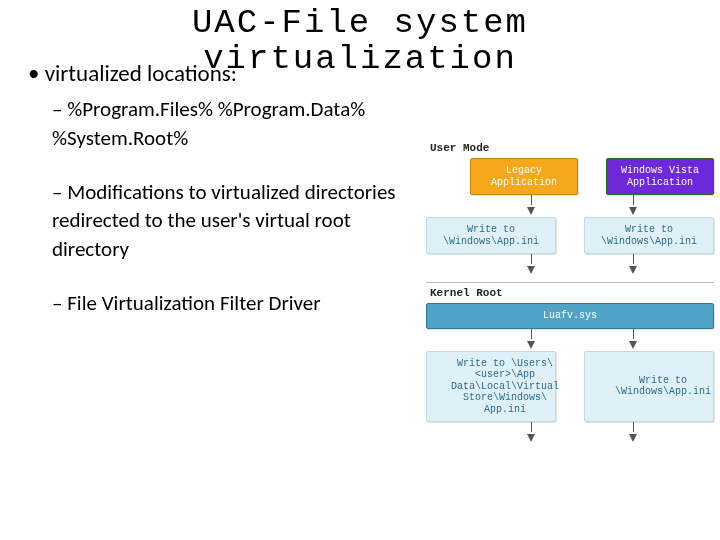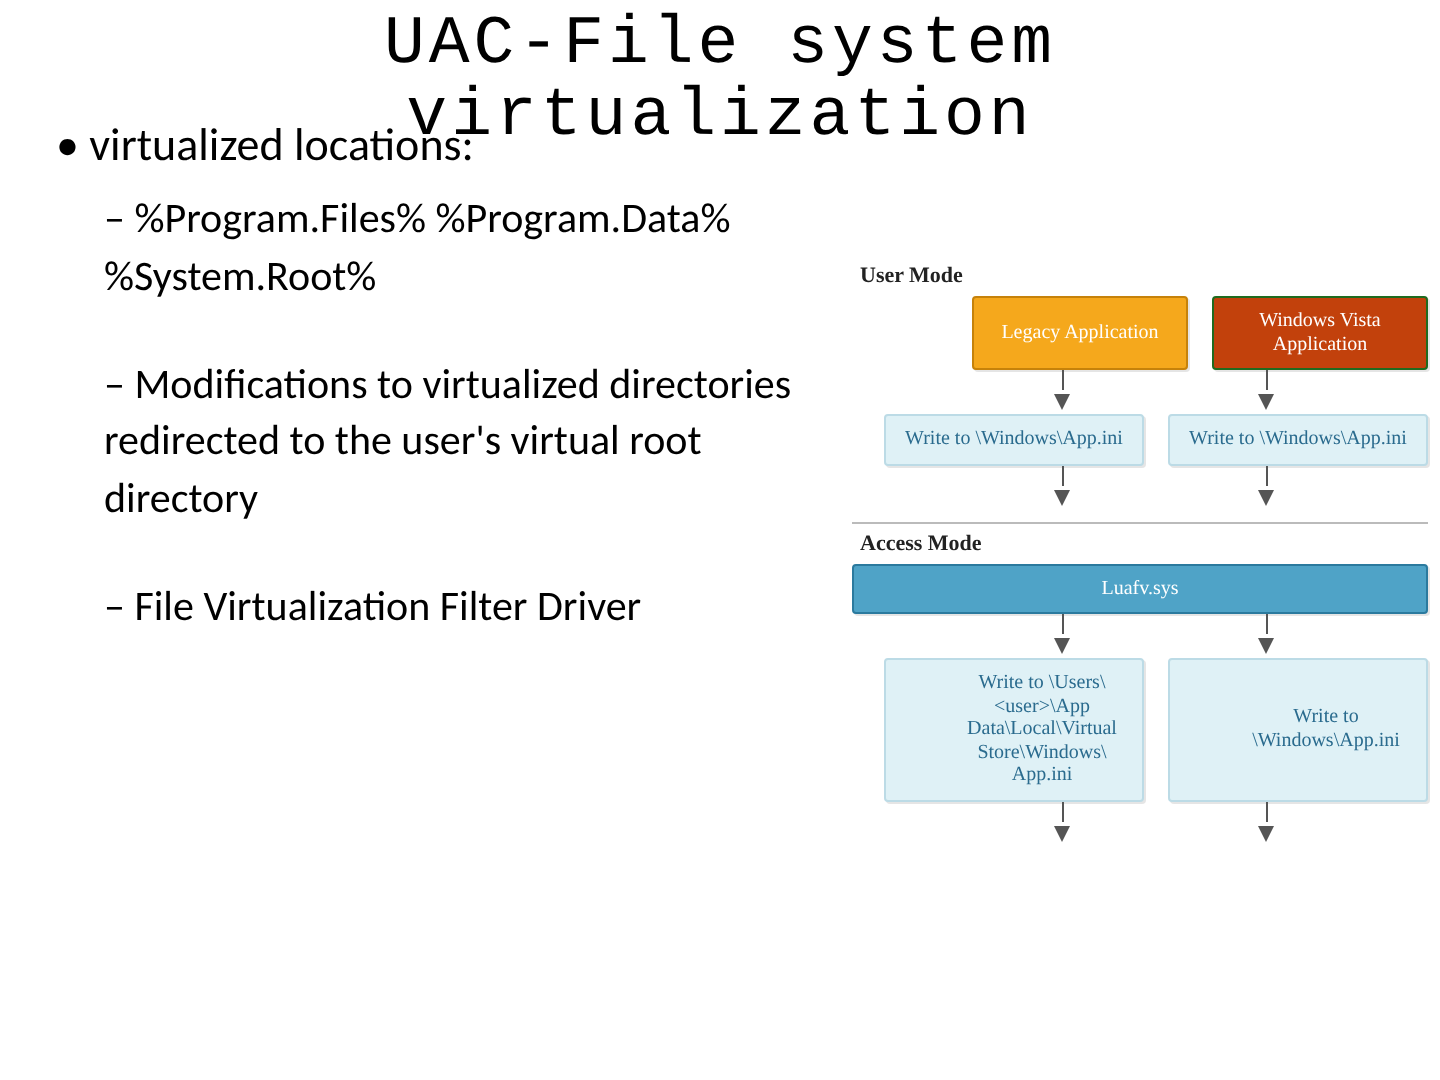--- a/index.html
+++ b/index.html
@@ -21,41 +21,41 @@
     white-space: pre-line;
   }
   .bullets { padding: 0 18px 0 28px; font-size: 23px; }
   .l1 { margin-top: -18px; }
   .l1::before { content: "• "; }
   .l2 { margin: 8px 0 0 24px; font-size: 21px; line-height: 1.35; max-width: 380px; }
   .l2::before { content: "– "; }
 
   .diagram {
     position: absolute;
-    right: 6px; top: 130px;
+    right: 6px; top: 140px;
     width: 288px; height: 395px;
-    font-family: Liberation Serif, serif;
+    font-family: Liberation Mono, monospace;
     font-size: 10px;
   }
   .sect-label { font-size: 11px; color: #222; margin: 2px 0 4px 4px; font-weight: 600; }
-  .row { display: flex; gap: 12px; justify-content: flex-end; }
+  .row { display: flex; gap: 28px; justify-content: flex-end; }
   .box {
     border: 1px solid #888;
     padding: 6px 4px;
     text-align: center;
     line-height: 1.15;
     border-radius: 2px;
     box-shadow: 1px 1px 0 rgba(0,0,0,.1);
   }
   .box.app  { width: 108px; min-height: 30px; display:flex; align-items:center; justify-content:center; }
   .box.write{ width: 130px; background: #dff1f6; color:#2a6b8e; border-color:#bcdbe6; }
   .box.wide { width: 308px; }
   .box.tall { width: 108px; min-height: 60px; display:flex; align-items:center; justify-content:center;padding-left:32px; }
   .legacy { background:#f5a81c; color:#fff; border-color:#c6820a; }
-  .vista  { background:#c2410c; color:#fff; border-color:#1f6b1f; }
+  .vista  { background:#6d28d9; color:#fff; border-color:#1f6b1f; }
   .luafv  { background:#4fa3c7; color:#fff; border-color:#2b7a9e; }
   .ntfs   { background:#6aa5d8; color:#fff; border-color:#3d7bb3; }
   .denied { color:#c23030; font-size:10px; line-height:1; }
   .warn-row { display:flex; align-items:center; gap:4px; justify-content:flex-end; margin-top:6px; }
   .warn {
     width: 18px; height: 16px;
     background: linear-gradient(#ffe066,#f5b400);
     clip-path: polygon(50% 0, 100% 100%, 0 100%);
     display:flex; align-items:flex-end; justify-content:center;
     color:#000; font-weight:bold; font-size:11px;
@@ -110,21 +110,21 @@
       <div class="arrowblk">
         <div class="arrow-stem"></div>
         <div class="arrow"></div>
       </div>
       <div class="arrowblk">
         <div class="arrow-stem"></div>
         <div class="arrow"></div>
       </div>
     </div>
   <div class="hr"></div>
-  <div class="sect-label">Access Mode</div>
+  <div class="sect-label">Kernel Root</div>
   <div class="row">
       <div class="box wide luafv">Luafv.sys</div>
     </div>
   <div class="arrow-col">
       <div class="arrowblk">
         <div class="arrow-stem"></div>
         <div class="arrow"></div>
       </div>
       <div class="arrowblk">
         <div class="arrow-stem"></div>

